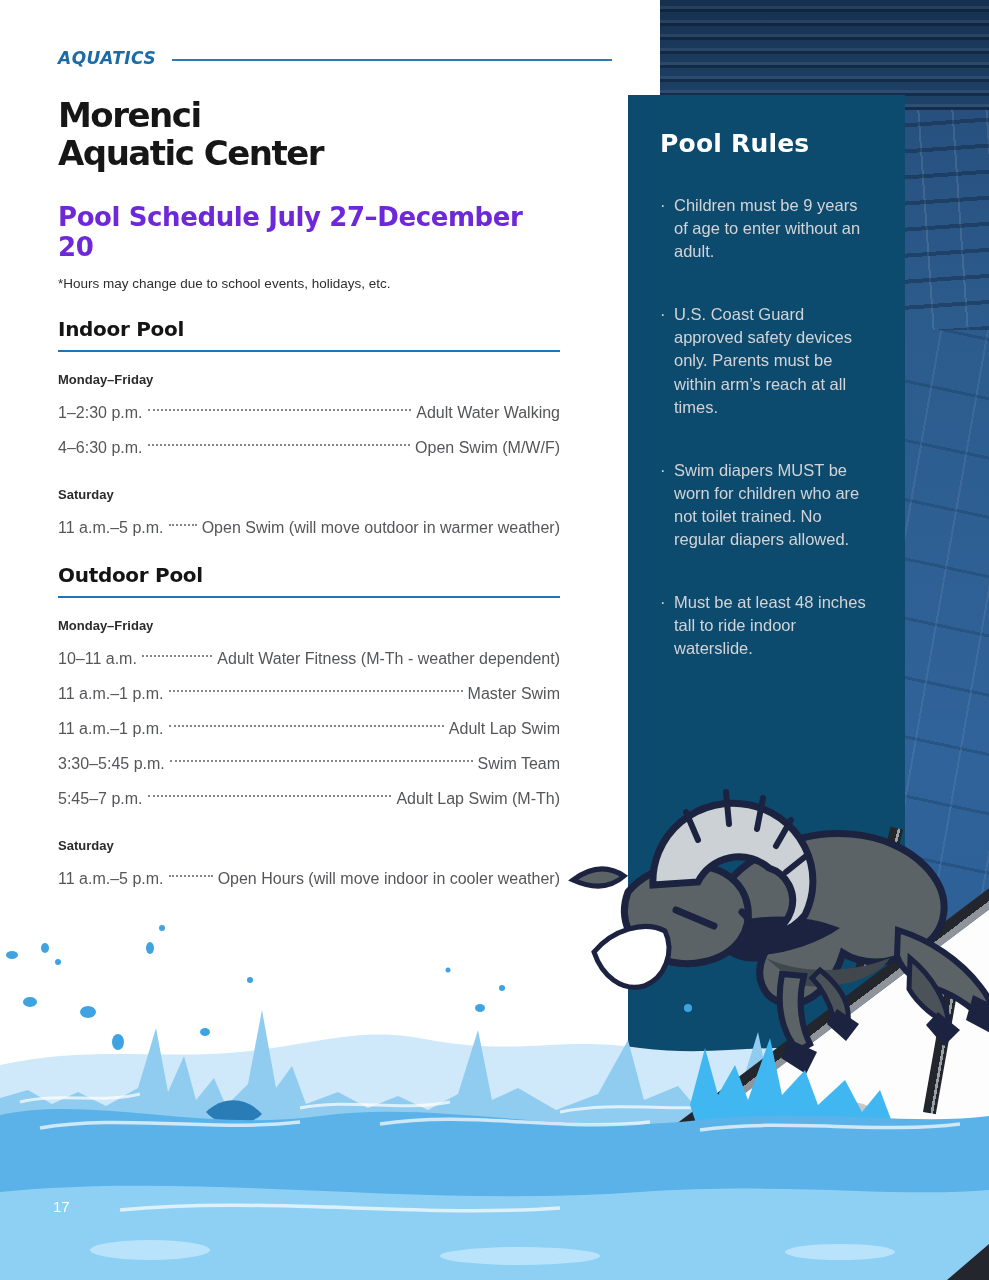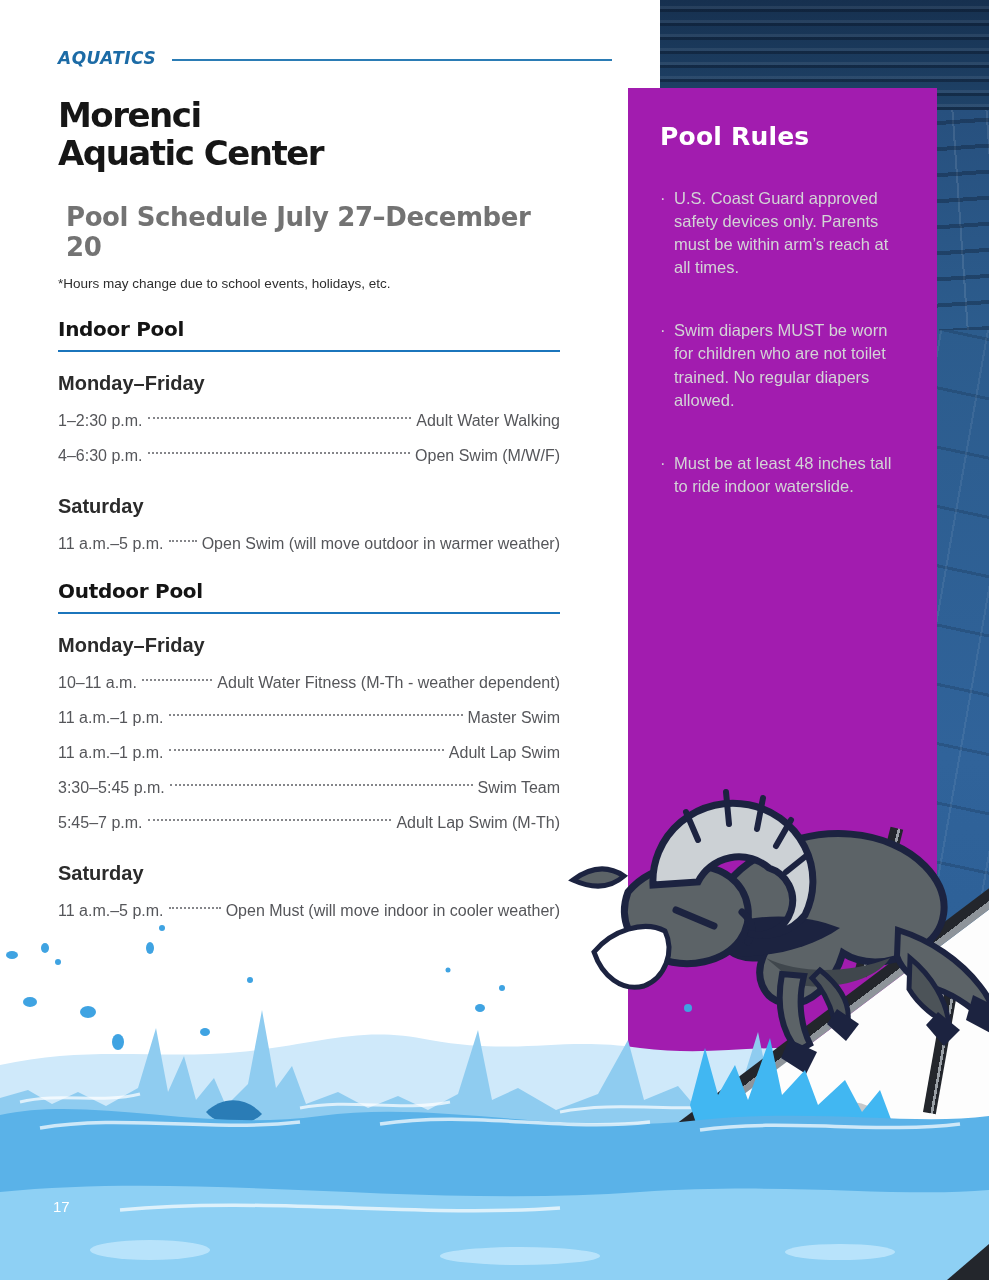--- a/index.html
+++ b/index.html
@@ -18,48 +18,48 @@
       repeating-linear-gradient(-4deg,rgba(10,24,44,.35) 0 4px,transparent 4px 26px),
       repeating-linear-gradient(86deg,rgba(255,255,255,.10) 0 2px,transparent 2px 34px),
       linear-gradient(180deg,#27507e,#2c5c8d);}
   .photo-water{position:absolute;left:0;top:330px;width:100%;height:712px;
     background:
       repeating-linear-gradient(100deg,rgba(255,255,255,.07) 0 2px,transparent 2px 46px),
       repeating-linear-gradient(12deg,rgba(9,22,40,.18) 0 3px,transparent 3px 58px),
       linear-gradient(180deg,#2c5c8d,#30639a 60%,#2c5f96);}
 
   
-  .rules-panel{position:absolute;left:628px;top:88px;width:309px;height:1076px;z-index:2;
-    background:#a21caf;box-sizing:border-box;padding:34px 32px 0 32px;color:#d7d8d9;}
+  .rules-panel{position:absolute;left:628px;top:95px;width:277px;height:1076px;z-index:2;
+    background:#0c4a6e;box-sizing:border-box;padding:34px 32px 0 32px;color:#d7d8d9;}
   .rules-heading{margin:0 0 36px 0;color:#ffffff;font-family:"DejaVu Sans",sans-serif;
     font-weight:bold;font-size:25px;letter-spacing:.2px;}
   .rules-list{list-style:none;margin:0;padding:0;}
   .rules-list li{position:relative;padding-left:14px;font-size:16.5px;line-height:1.4;
     margin-bottom:40px;color:#d3d4d6;}
   .rules-list li::before{content:"\00B7";position:absolute;left:0;top:0;color:#d3d4d6;}
 
   
   .content{position:absolute;left:58px;top:48px;width:502px;z-index:2;}
   .eyebrow-row{display:flex;align-items:center;width:554px;}
   .eyebrow{color:#1c6ba6;font-family:"DejaVu Sans",sans-serif;font-weight:bold;font-style:italic;
     font-size:17px;letter-spacing:.5px;}
   .eyebrow-line{flex:1;border-top:2px solid #2b7cb5;margin-left:16px;margin-top:4px;}
   .title{margin:28px 0 0 0;font-family:"DejaVu Sans",sans-serif;font-weight:bold;
     font-size:34px;line-height:1.12;letter-spacing:-1.5px;color:#161616;}
   .title span{display:block;}
-  .subtitle{margin:30px 0 0 8px;font-family:"DejaVu Sans",sans-serif;font-weight:bold;
-    font-size:26px;letter-spacing:-.4px;color:#737373;}
+  .subtitle{margin:30px 0 0 0;font-family:"DejaVu Sans",sans-serif;font-weight:bold;
+    font-size:26px;letter-spacing:-.4px;color:#6d28d9;}
   .note{margin:14px 0 0 0;font-size:13.5px;color:#2e2e2e;}
 
   .pool-section{margin-top:26px;}
   .pool-heading{margin:0;padding-bottom:9px;border-bottom:2px solid #1b75bc;
     font-family:"DejaVu Sans",sans-serif;font-weight:bold;font-size:20px;color:#141414;
     letter-spacing:-.3px;}
   .day-group{margin-top:4px;}
-  .day{margin:20px 0 4px 0;font-size:20px;font-weight:bold;color:#2b2b2b;}
+  .day{margin:20px 0 4px 0;font-size:13px;font-weight:bold;color:#2b2b2b;}
   .sched-row{display:flex;align-items:center;margin:17px 0;font-size:16px;color:#55565a;}
   .sched-row .time{white-space:nowrap;}
   .sched-row .dots{flex:1 1 auto;min-width:14px;margin:0 5px;border-bottom:2px dotted #85868a;
     transform:translateY(-3px);}
   .sched-row .activity{white-space:nowrap;}
   .sat{margin-top:30px;}
 
   
   .water-back{position:absolute;left:0;top:860px;width:989px;height:420px;z-index:3;pointer-events:none;}
   .board{position:absolute;left:555px;top:1042px;width:580px;height:190px;background:#fdfdfd;
@@ -88,20 +88,21 @@
   <div class="photo-strip">
     <div class="photo-bleachers"></div>
     <div class="photo-deck"></div>
     <div class="photo-water"></div>
   </div>
 
   <aside class="rules-panel">
     <h2 class="rules-heading">Pool Rules</h2>
     <ul class="rules-list" id="rules-list">
 
+  <li>Children must be 9 years of age to enter without an adult.</li>
 
   <li>U.S. Coast Guard approved safety devices only. Parents must be within arm’s reach at all times.</li>
 
   <li>Swim diapers MUST be worn for children who are not toilet trained. No regular diapers allowed.</li>
 
 
   <li>Must be at least 48 inches tall to ride indoor waterslide.</li>
 </ul>
   </aside>
 
@@ -188,21 +189,21 @@
   </div>
 </div>
   </div>
 
   <div class="day-group sat">
     <h4 class="day">Saturday</h4>
     <div class="rows">
   <div class="sched-row">
     <span class="time">11 a.m.–5 p.m.</span>
     <span class="dots"></span>
-    <span class="activity">Open Must (will move indoor in cooler weather)</span>
+    <span class="activity">Open Hours (will move indoor in cooler weather)</span>
   </div>
 </div>
   </div>
 </div>
   </section>
 </div>
   </main>
 
   <svg class="water-back" viewBox="0 0 989 420" xmlns="http://www.w3.org/2000/svg">
     <path fill="#cfe9fa" d="M0,205 C90,185 160,200 240,192 C320,184 360,165 430,180 C520,196 560,176 640,188 C720,198 770,180 850,192 C905,200 950,192 989,198 L989,420 L0,420 Z"></path>

